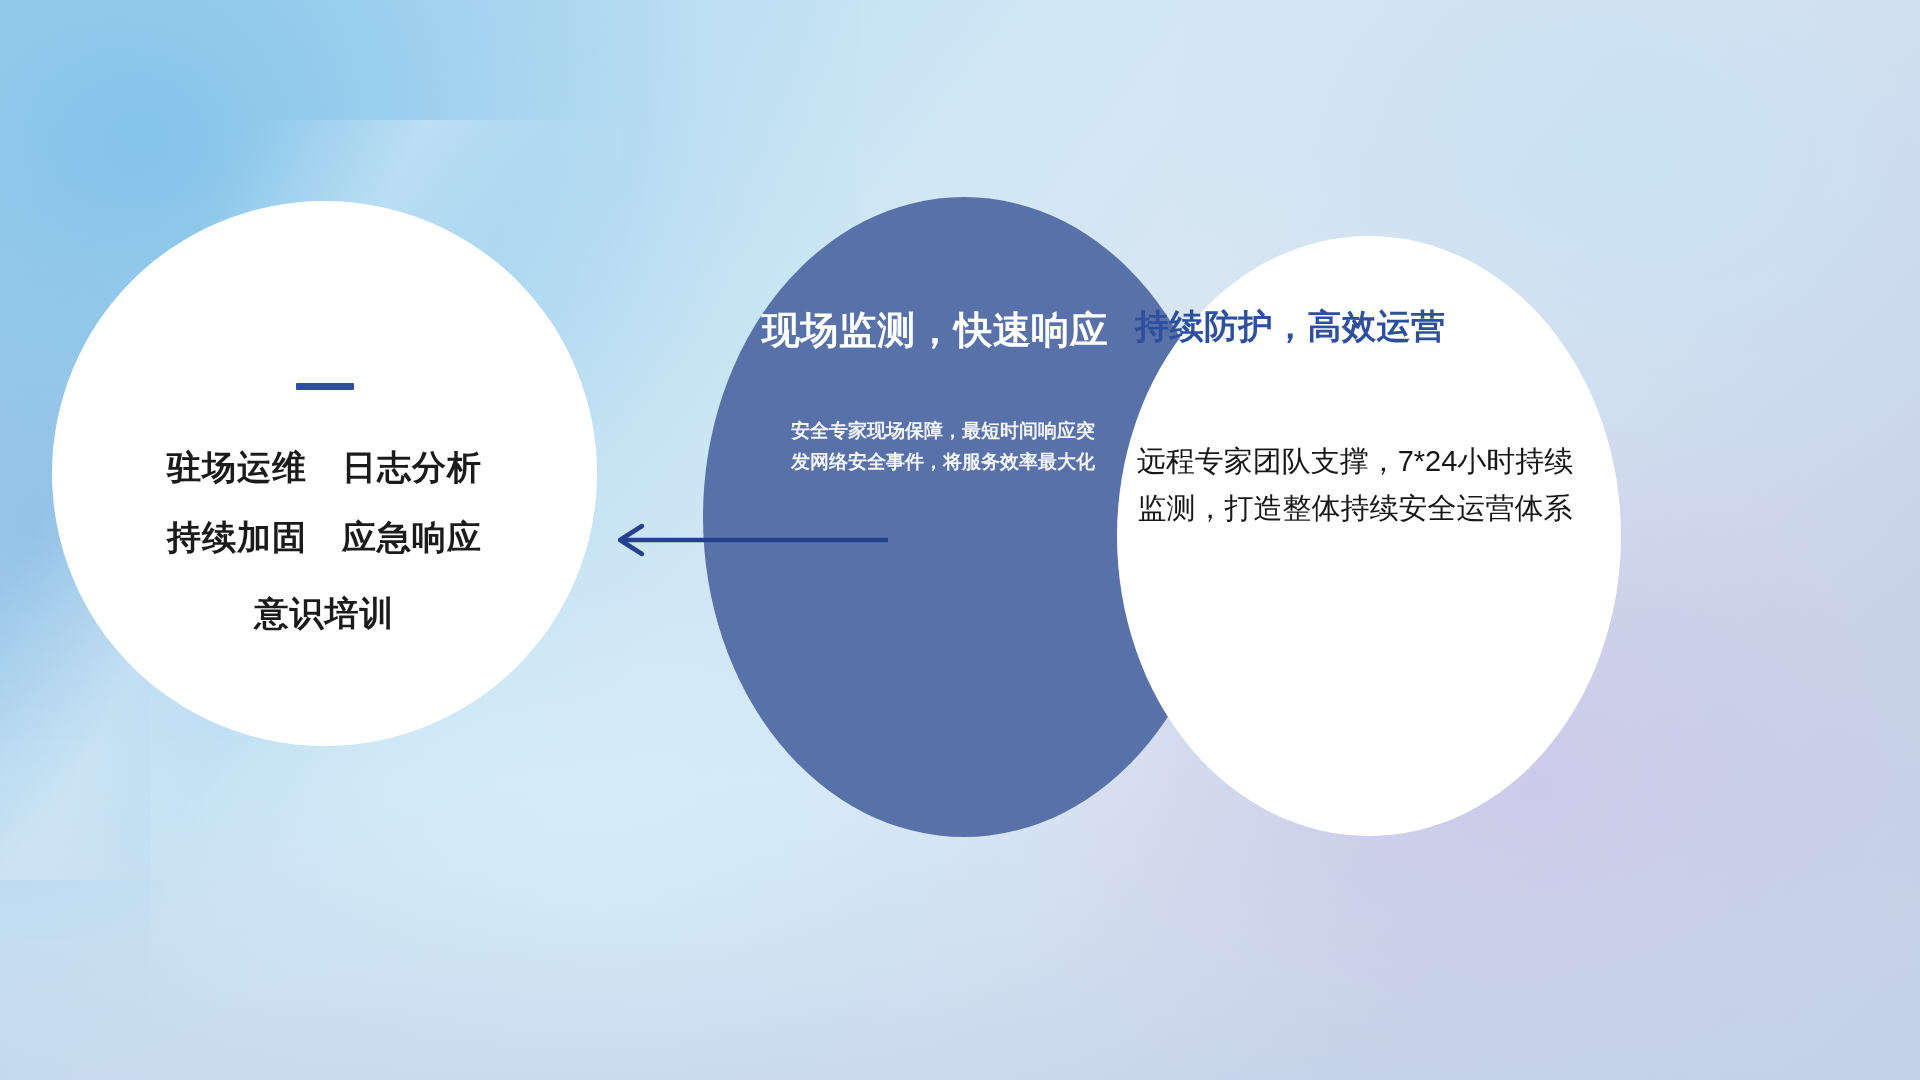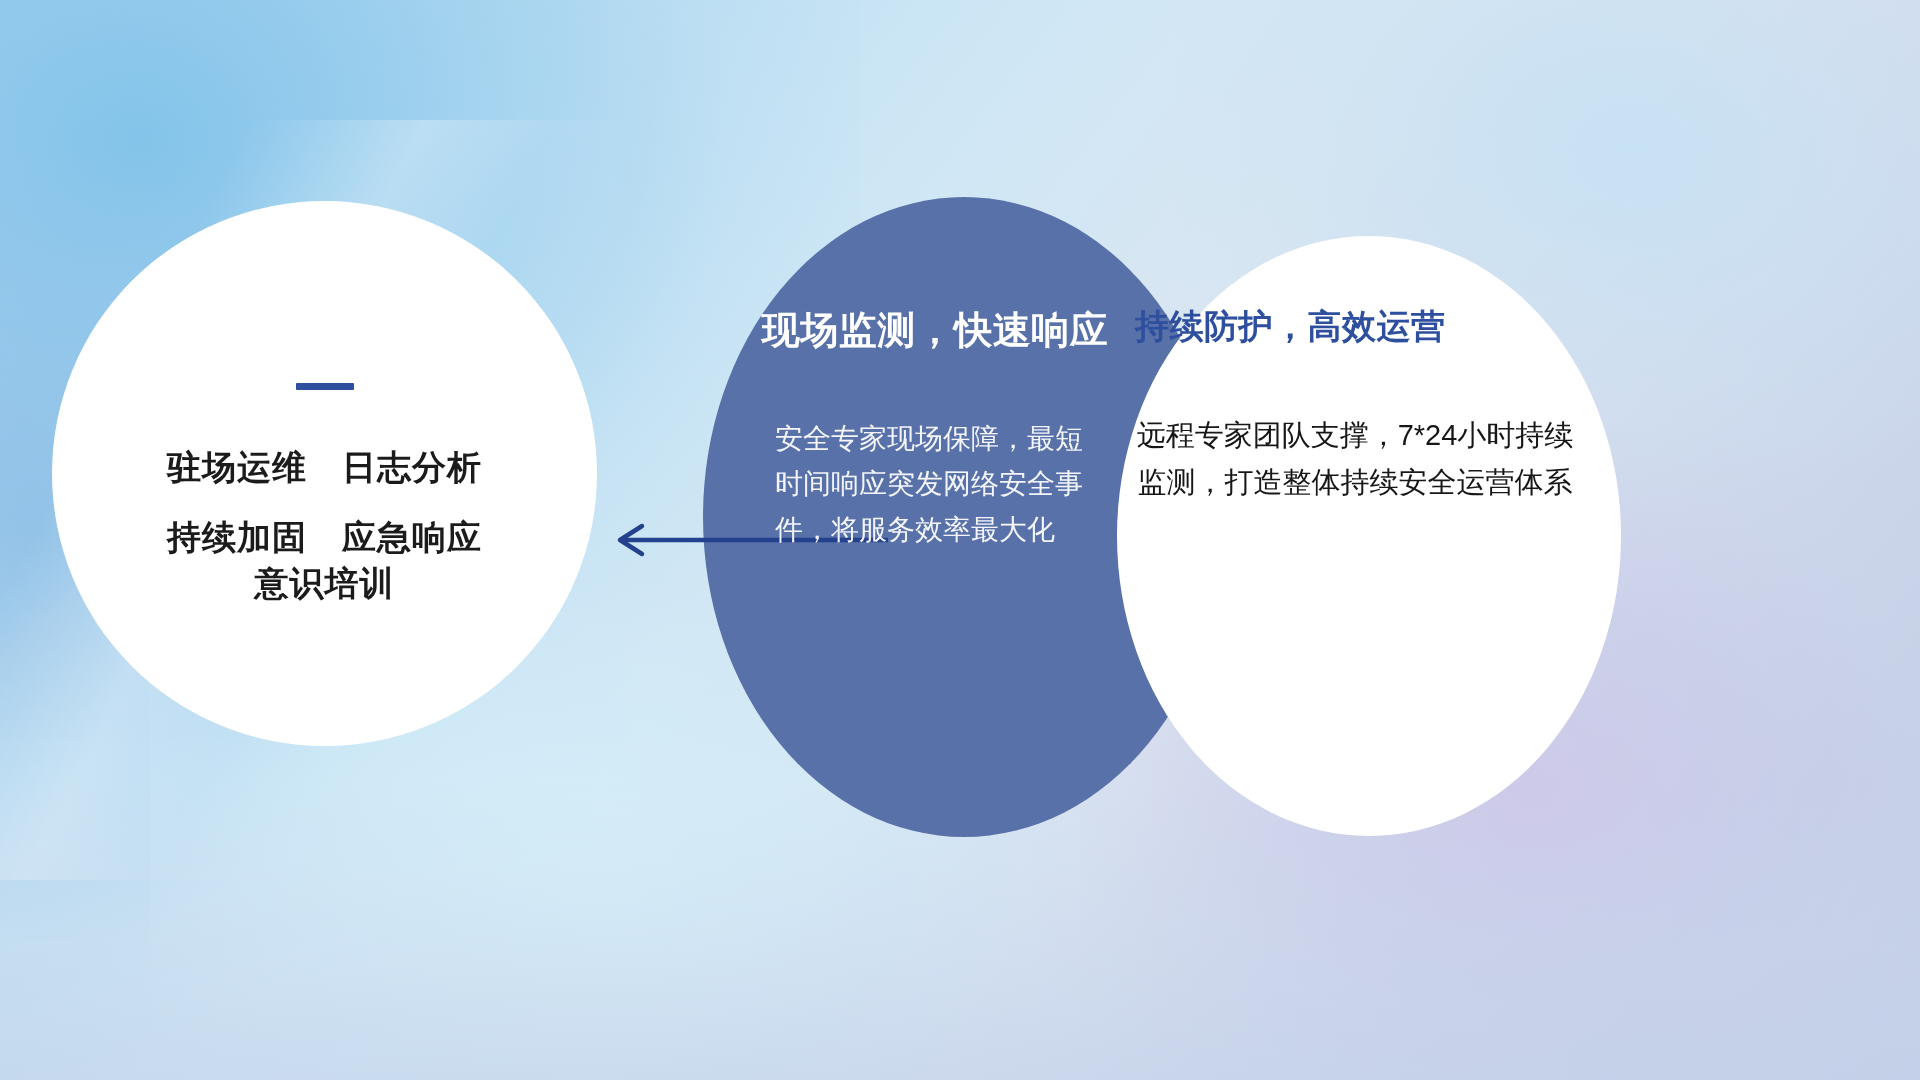--- a/index.html
+++ b/index.html
@@ -170,21 +170,21 @@
   }
   .left-line {
     font-size: 34px;
     font-weight: bold;
     color: #1b1b1b;
     letter-spacing: 1px;
     white-space: pre;
   }
   #left-line-1 { margin-top: 55px; }
   #left-line-2 { margin-top: 24px; }
-  #left-line-3 { }
+  #left-line-3 { margin-top: 30px; }
 
   
   #mid-content {
     position: absolute;
     left: 735px;
     top: 250px;
     width: 400px;
     height: 540px;
     display: flex;
     flex-direction: column;
@@ -195,25 +195,26 @@
   }
   #mid-title {
     font-size: 38px;
     font-weight: bold;
     color: #ffffff;
     letter-spacing: 0.5px;
     white-space: nowrap;
   }
   #mid-body {
     margin-top: 60px;
-    font-size: 28px;
+    font-size: 19px;
     line-height: 1.62;
     color: #f3f5fa;
-    text-align: left;
+    text-align: right;
     width: 320px;
+    font-weight: bold;
   }
 
   
   #right-content {
     position: absolute;
     left: 1135px;
     top: 252px;
     width: 470px;
     height: 560px;
     display: flex;
@@ -224,21 +225,21 @@
     z-index: 4;
   }
   #right-title {
     font-size: 34px;
     font-weight: bold;
     color: #2d4f9e;
     letter-spacing: 0.5px;
     white-space: nowrap;
   }
   #right-body {
-    margin-top: 62px;
+    margin-top: 88px;
     font-size: 29px;
     line-height: 1.62;
     color: #171717;
     text-align: center;
     width: 440px;
   }
 
   
   #arrow {
     position: absolute;

